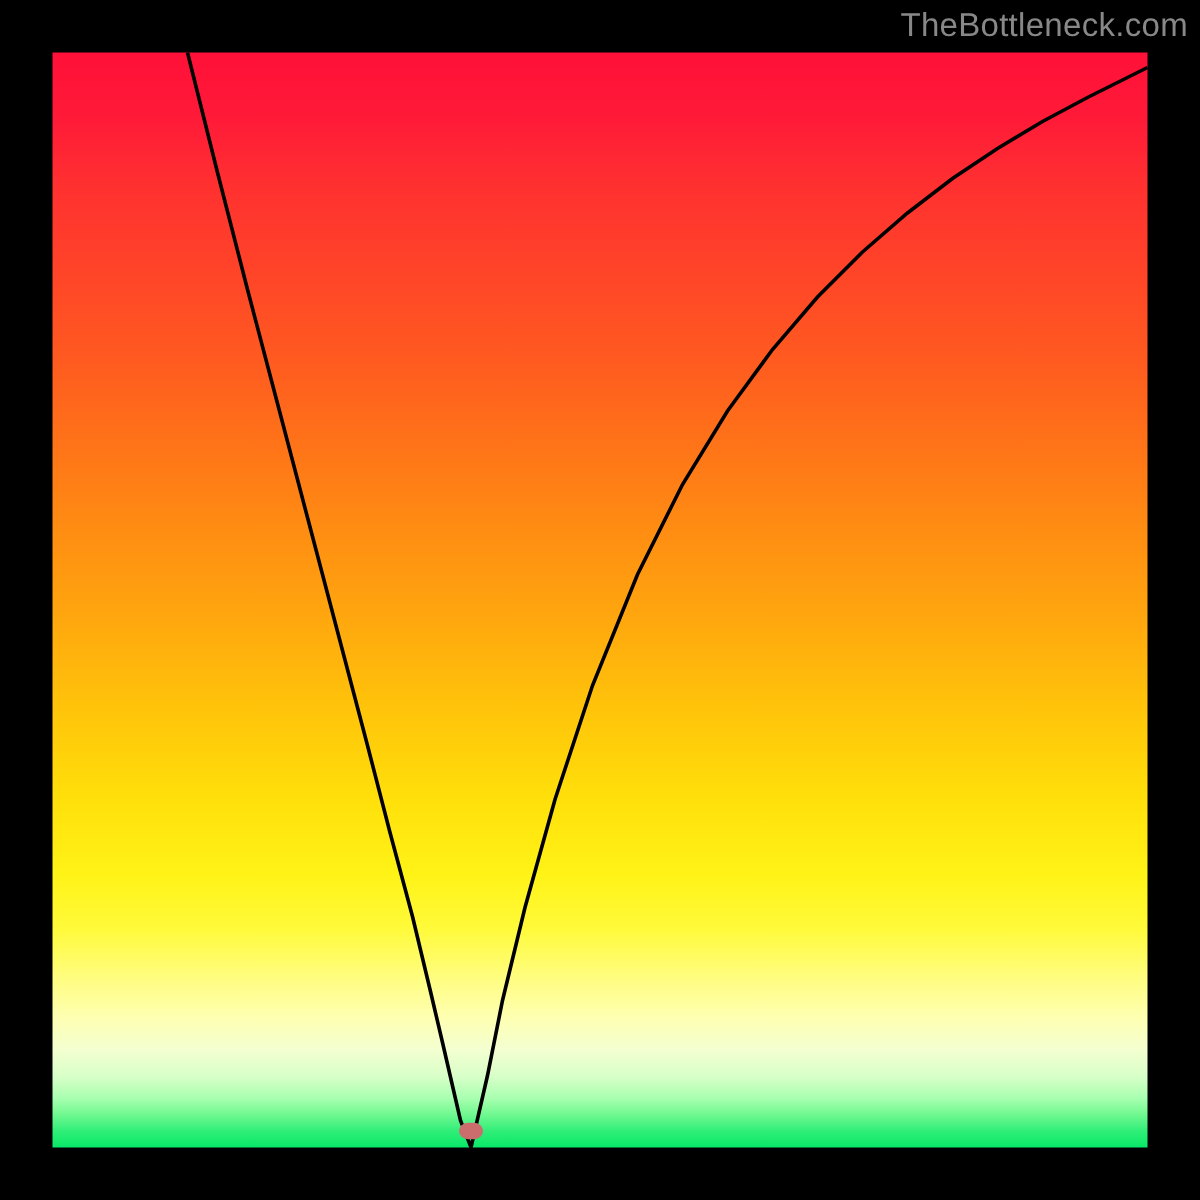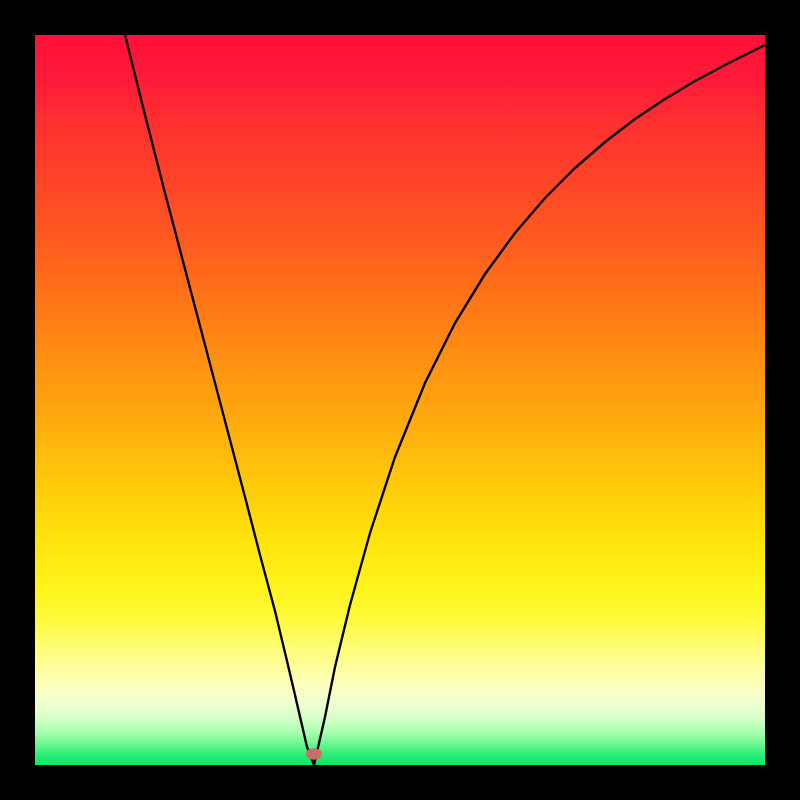--- a/index.html
+++ b/index.html
@@ -73,20 +73,21 @@
     border-radius: 6px / 5.5px;
     background: #cc6d6d;
     transform: translate(-50%, -50%);
   }
 </style>
 </head>
 <body>
 
 <div class="frame">
 
+  <div class="watermark">TheBottleneck.com</div>
 
   <div class="plot-area">
 
     <svg class="curve" viewBox="0 0 730 730" preserveAspectRatio="none">
       <path id="curve-path" fill="none" stroke-width="2.4" stroke="#000000" d="M90 0 L110 80 L130 158 L150 234 L170 310 L190 386 L210 462 L225 520 L240 576 L252 626 L260 660 L266 686 L272 712 L279 730 L290 682 L300 632 L315 570 L335 498 L360 422 L390 348 L420 288 L450 239 L480 198 L510 163 L540 133 L570 107 L600 84 L630 64 L660 46 L690 30 L720 15 L730 10"></path>
     </svg>
 
     <div class="marker" id="min-marker" style="background: rgb(204, 109, 109); left: 279px; top: 719px;"></div>
 
   </div>

